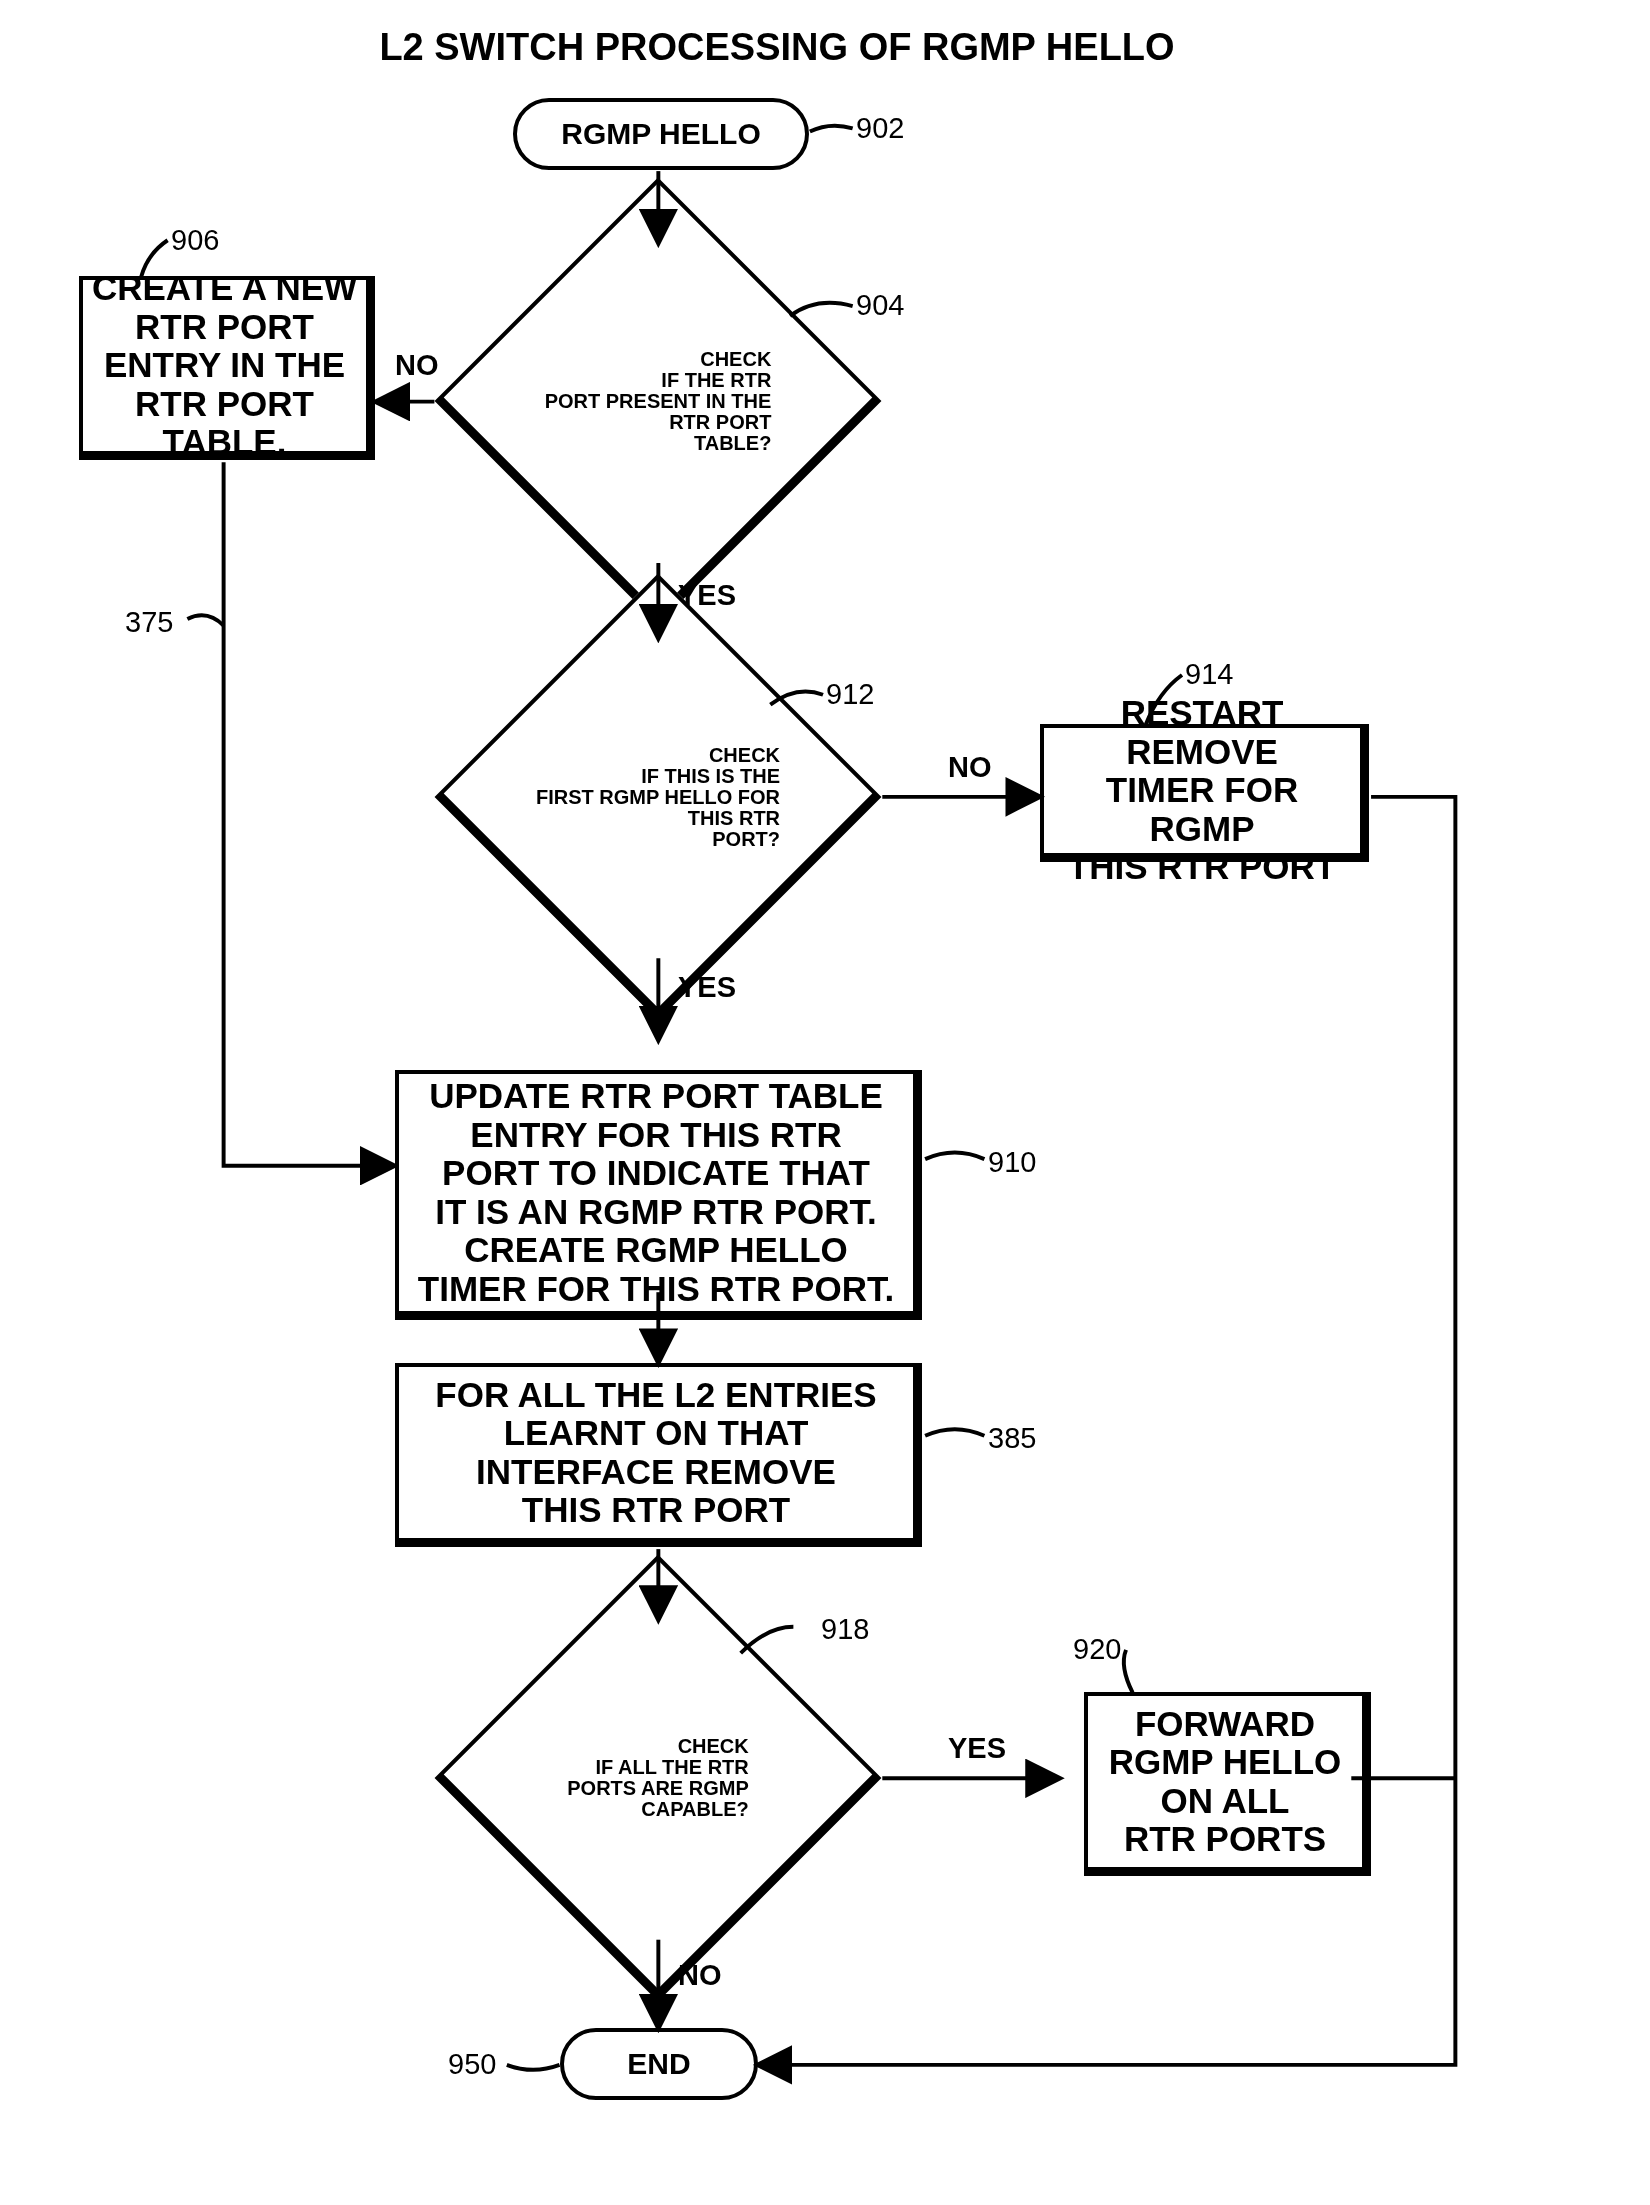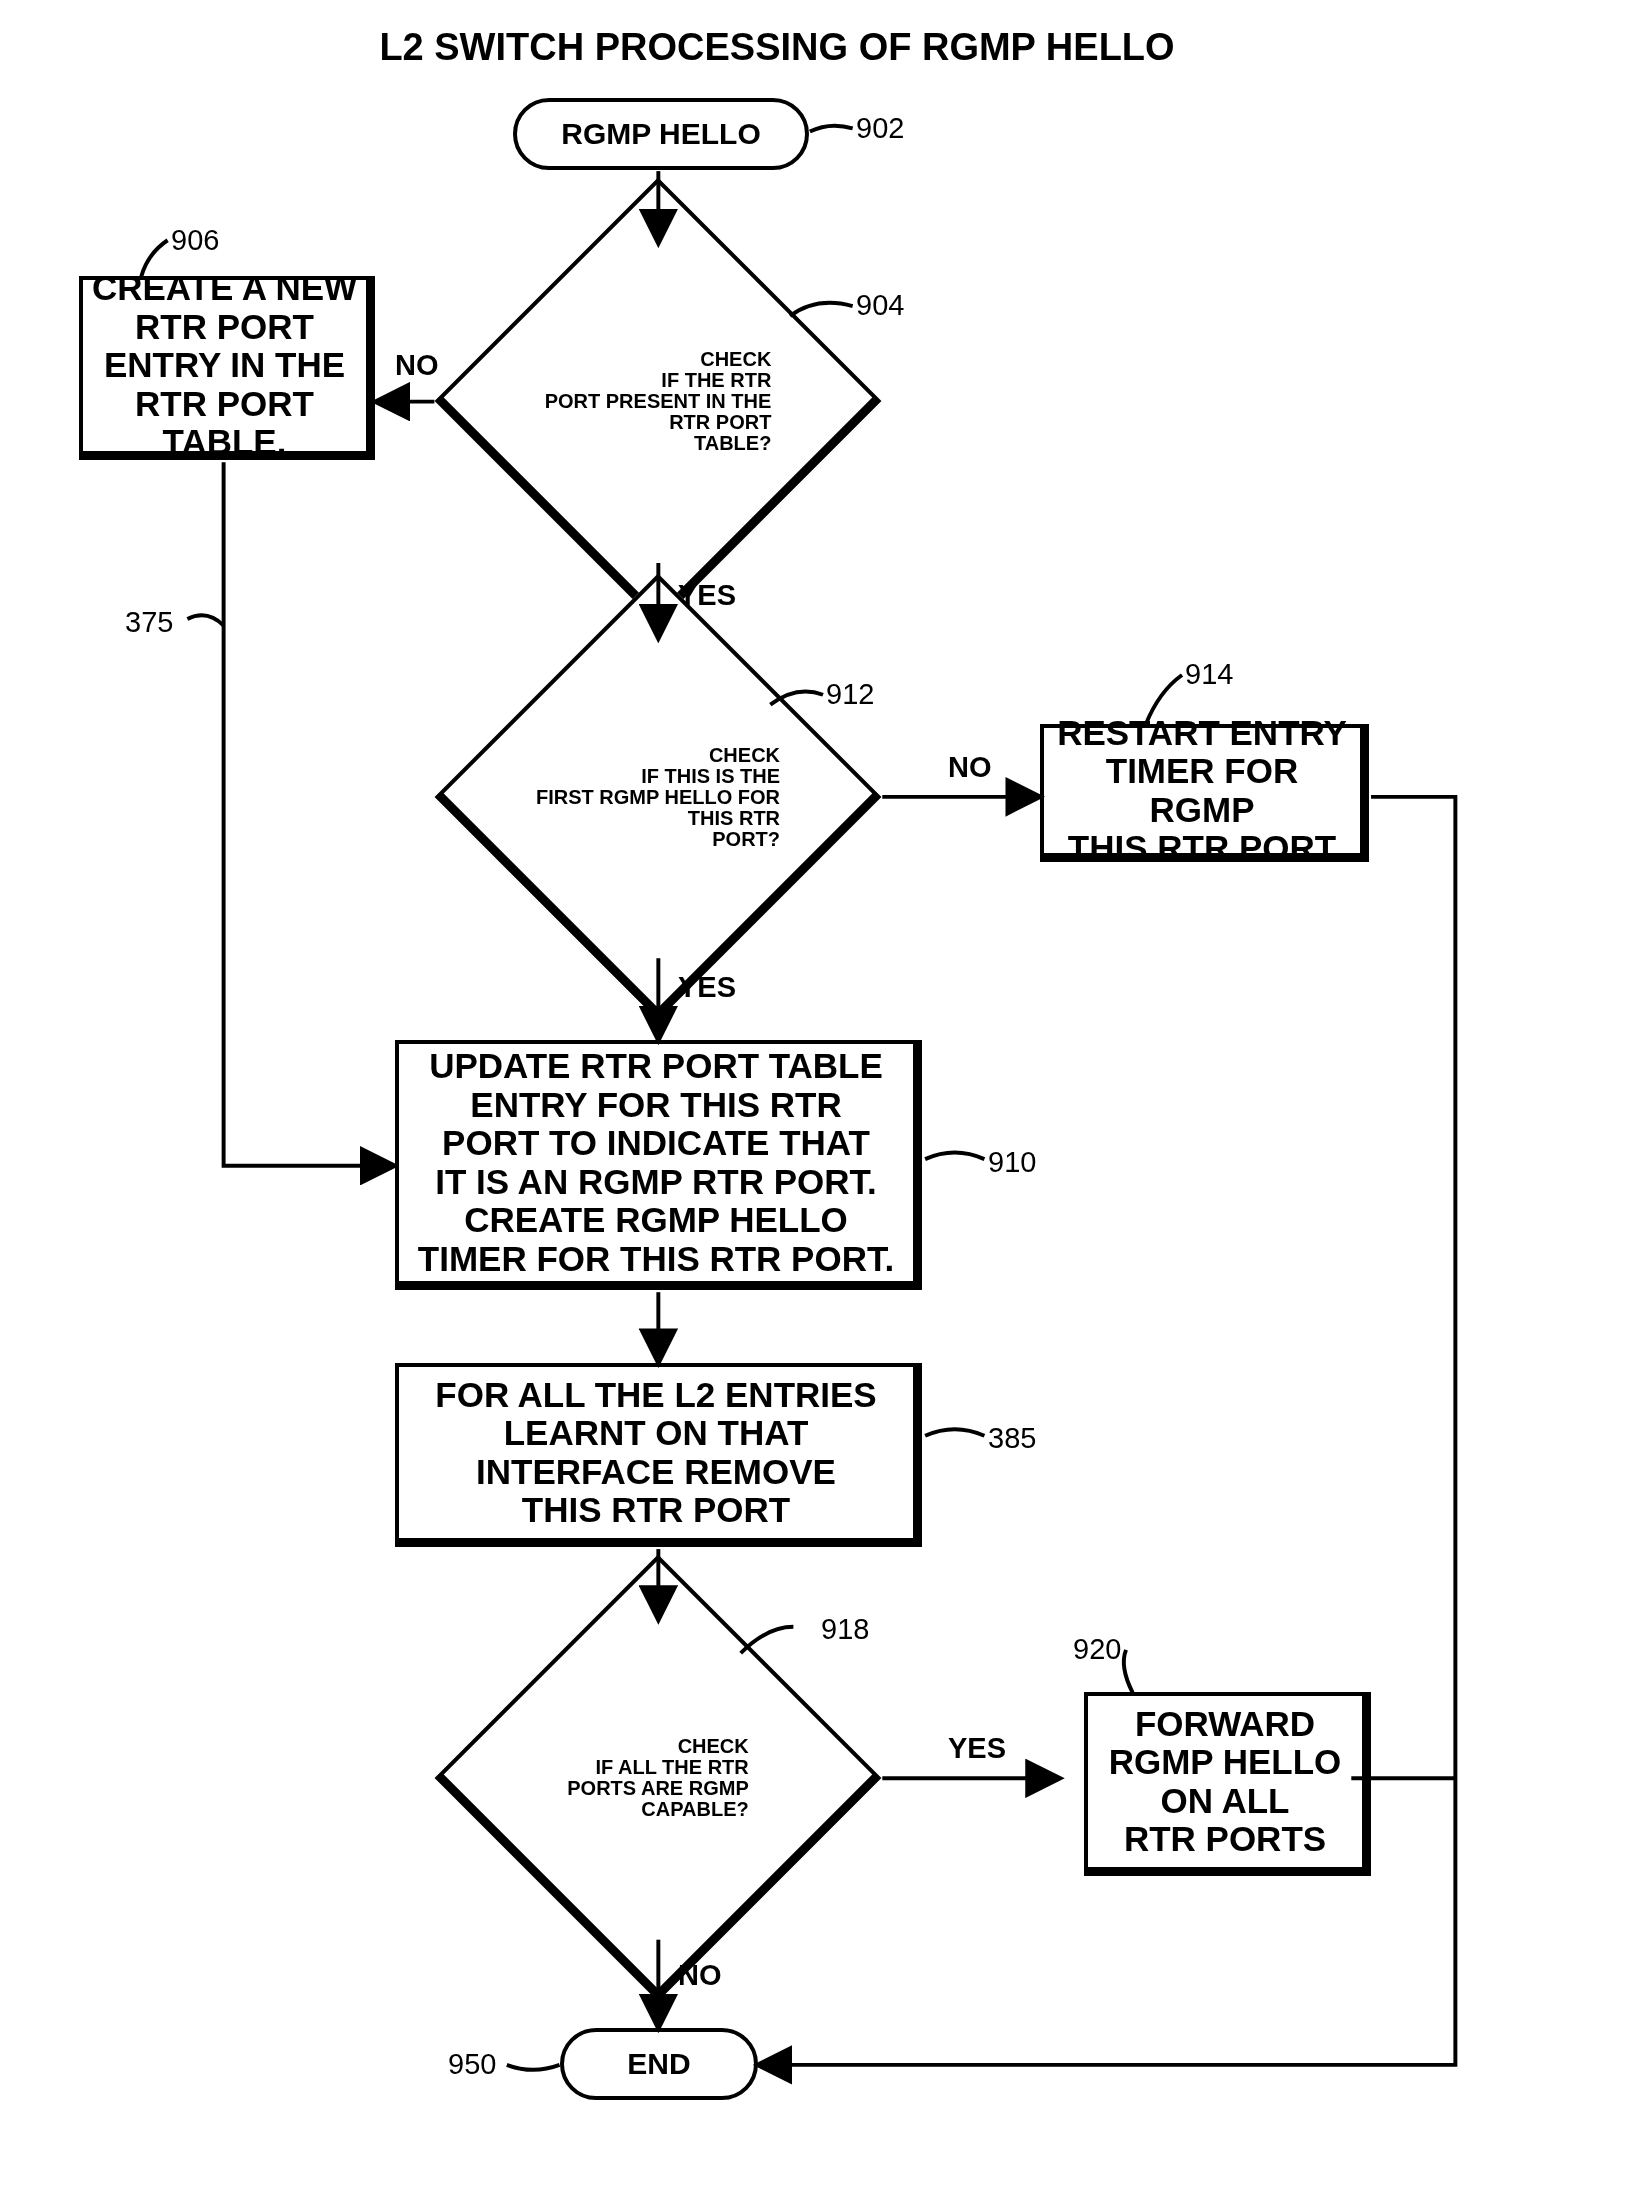--- a/index.html
+++ b/index.html
@@ -153,30 +153,30 @@
 FIRST RGMP HELLO FOR
 THIS RTR
 PORT?</div>
   </div>
   <span class="ref" style="left:800px; top:652px;">912</span>
   <svg class="connector" style="z-index:3;" viewBox="0 0 2426 3268" width="1598" height="2153">
       <path d="M 1130 1030 Q 1170 1000 1210 1015"></path>
     </svg>
 
   <div class="process" style="left:1014px; top:698px; width:329px; height:138px;">
-    <span style="white-space:pre-line;">RESTART ENTRY
+    <span style="white-space:pre-line;">RESTART REMOVE
 TIMER FOR RGMP
 THIS RTR PORT</span>
   </div>
   <span class="ref" style="left:1159px; top:632px;">914</span>
   <svg class="connector" style="z-index:3;" viewBox="0 0 2426 3268" width="1598" height="2153">
       <path d="M 1700 1060 Q 1720 1010 1755 985"></path>
     </svg>
 
-  <div class="process" style="left:369px; top:1014px; width:527px; height:250px;">
+  <div class="process" style="left:369px; top:1044px; width:527px; height:250px;">
     <span style="white-space:pre-line;">UPDATE RTR PORT TABLE
 ENTRY FOR THIS RTR
 PORT TO INDICATE THAT
 IT IS AN RGMP RTR PORT.
 CREATE RGMP HELLO
 TIMER FOR THIS RTR PORT.</span>
   </div>
   <span class="ref" style="left:962px; top:1120px;">910</span>
   <svg class="connector" style="z-index:3;" viewBox="0 0 2426 3268" width="1598" height="2153">
       <path d="M 1365 1720 Q 1410 1700 1455 1720"></path>

